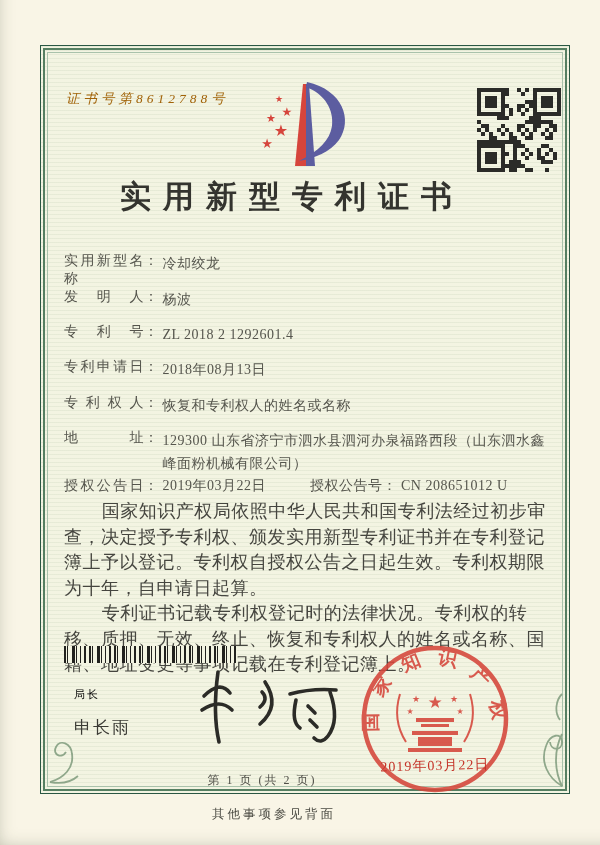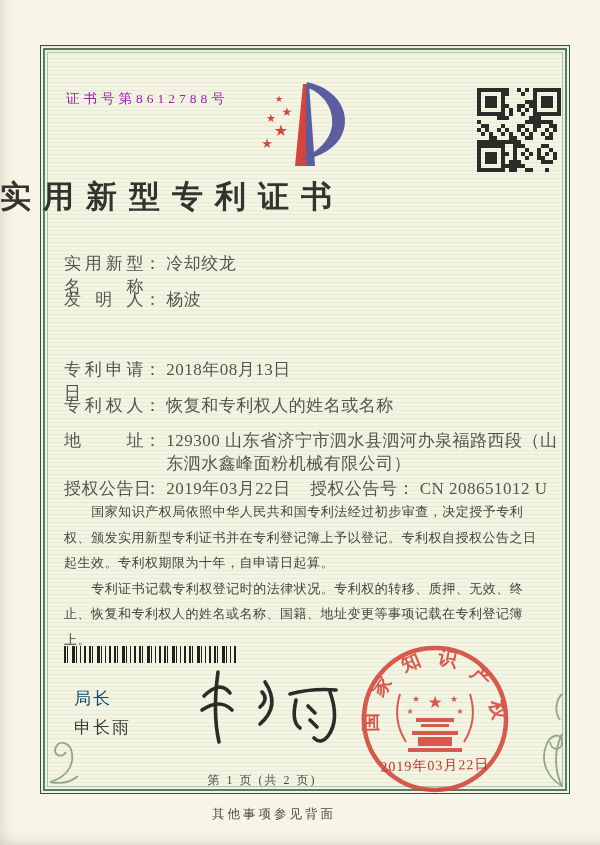--- a/index.html
+++ b/index.html
@@ -12,43 +12,43 @@
   }
   .frame{
     position:absolute;left:40px;top:45px;width:528px;height:747px;
     background:
       repeating-linear-gradient(180deg, rgba(120,150,115,.10) 0 1px, rgba(0,0,0,0) 1px 4px),
       #f3f4e2;
     border:1px solid #2a5743;
   }
   .frame-line-mid{position:absolute;inset:2px;border:2px solid #567f62;pointer-events:none;}
   .frame-line-in{position:absolute;inset:6px;border:1px solid #a9c2ab;pointer-events:none;}
-  .cert-no{position:absolute;left:66px;top:90px;font-size:13.5px;letter-spacing:4px;color:#a21caf;}
+  .cert-no{position:absolute;left:66px;top:90px;font-size:13.5px;letter-spacing:4px;color:#a16207;font-style:italic;}
   .logo{position:absolute;left:243px;top:74px;width:120px;height:96px;}
   .qr{position:absolute;left:477px;top:88px;width:84px;height:84px;}
   .title{
-    position:absolute;left:0;top:176px;width:584px;
+    position:absolute;left:0;top:176px;width:584px;text-align:center;
     font-size:31px;font-weight:600;letter-spacing:12px;color:#34342f;
   }
-  .field-row{position:absolute;left:64px;font-size:17px;color:#55554d;letter-spacing:.5px;}
+  .field-row{position:absolute;left:64px;font-size:14px;color:#55554d;letter-spacing:.5px;}
   .flabel{display:inline-block;width:80px;text-align:justify;text-align-last:justify;vertical-align:top;}
   .fcolon{display:inline-block;vertical-align:top;}
   .fvalue{display:inline-block;max-width:392px;vertical-align:top;line-height:23px;}
   .grant-pair2{position:absolute;left:246px;top:0;white-space:nowrap;}
   .grant-row{white-space:nowrap;}
-  .paras{position:absolute;left:64px;top:499px;width:482px;font-size:13px;line-height:25.5px;color:#45453f;}
+  .paras{position:absolute;left:64px;top:499px;width:482px;font-size:18px;line-height:25.5px;color:#45453f;}
   .paras p{margin:0;text-indent:2.1em;letter-spacing:.5px;}
   .barcode{
     position:absolute;left:64px;top:646px;width:173px;height:17px;
     background:repeating-linear-gradient(90deg,
       #21211e 0 2px,#f3f4e2 2px 3px,#21211e 3px 4px,#f3f4e2 4px 8px,
       #21211e 8px 11px,#f3f4e2 11px 12px,#21211e 12px 13px,#f3f4e2 13px 16px,
       #21211e 16px 17px,#f3f4e2 17px 20px,#21211e 20px 22px,#f3f4e2 22px 25px);
   }
-  .director-label{position:absolute;left:74px;top:687px;font-size:17px;color:#0c4a6e;letter-spacing:2px;}
+  .director-label{position:absolute;left:74px;top:687px;font-size:11px;color:#000000;letter-spacing:2px;}
   .director-name{position:absolute;left:74px;top:716px;font-size:17px;color:#3b3b35;letter-spacing:2px;}
   .signature{position:absolute;left:178px;top:662px;width:175px;height:88px;}
   .seal{position:absolute;left:358px;top:642px;width:154px;height:154px;opacity:.88;}
   .seal-date{
     position:absolute;left:360px;top:757px;width:150px;text-align:center;
     font-size:14px;color:#c53429;letter-spacing:1px;transform:rotate(-1.5deg);
   }
   .page-num{position:absolute;left:0;top:772px;width:524px;text-align:center;font-size:12px;color:#4e4e47;letter-spacing:2px;}
   .back-note{position:absolute;left:0;top:806px;width:548px;text-align:center;font-size:12.5px;color:#4a4a42;letter-spacing:3px;}
   .flourish{position:absolute;pointer-events:none;}
@@ -202,20 +202,24 @@
   <div class="title">实用新型专利证书</div>
 
   <div class="field-row" style="top:252px">
     <span class="flabel">实用新型名称</span><span class="fcolon">：</span>
     <span class="fvalue">冷却绞龙</span>
   </div>
   <div class="field-row" style="top:288px">
     <span class="flabel">发明人</span><span class="fcolon">：</span>
     <span class="fvalue">杨波</span>
   </div>
+  <div class="field-row" style="top:323px">
+    <span class="flabel">专利号</span><span class="fcolon">：</span>
+    <span class="fvalue">ZL 2018 2 1292601.4</span>
+  </div>
   <div class="field-row" style="top:358px">
     <span class="flabel">专利申请日</span><span class="fcolon">：</span>
     <span class="fvalue">2018年08月13日</span>
   </div>
   <div class="field-row" style="top:394px">
     <span class="flabel">专利权人</span><span class="fcolon">：</span>
     <span class="fvalue">恢复和专利权人的姓名或名称</span>
   </div>
   <div class="field-row" style="top:429px">
     <span class="flabel">地址</span><span class="fcolon">：</span>

